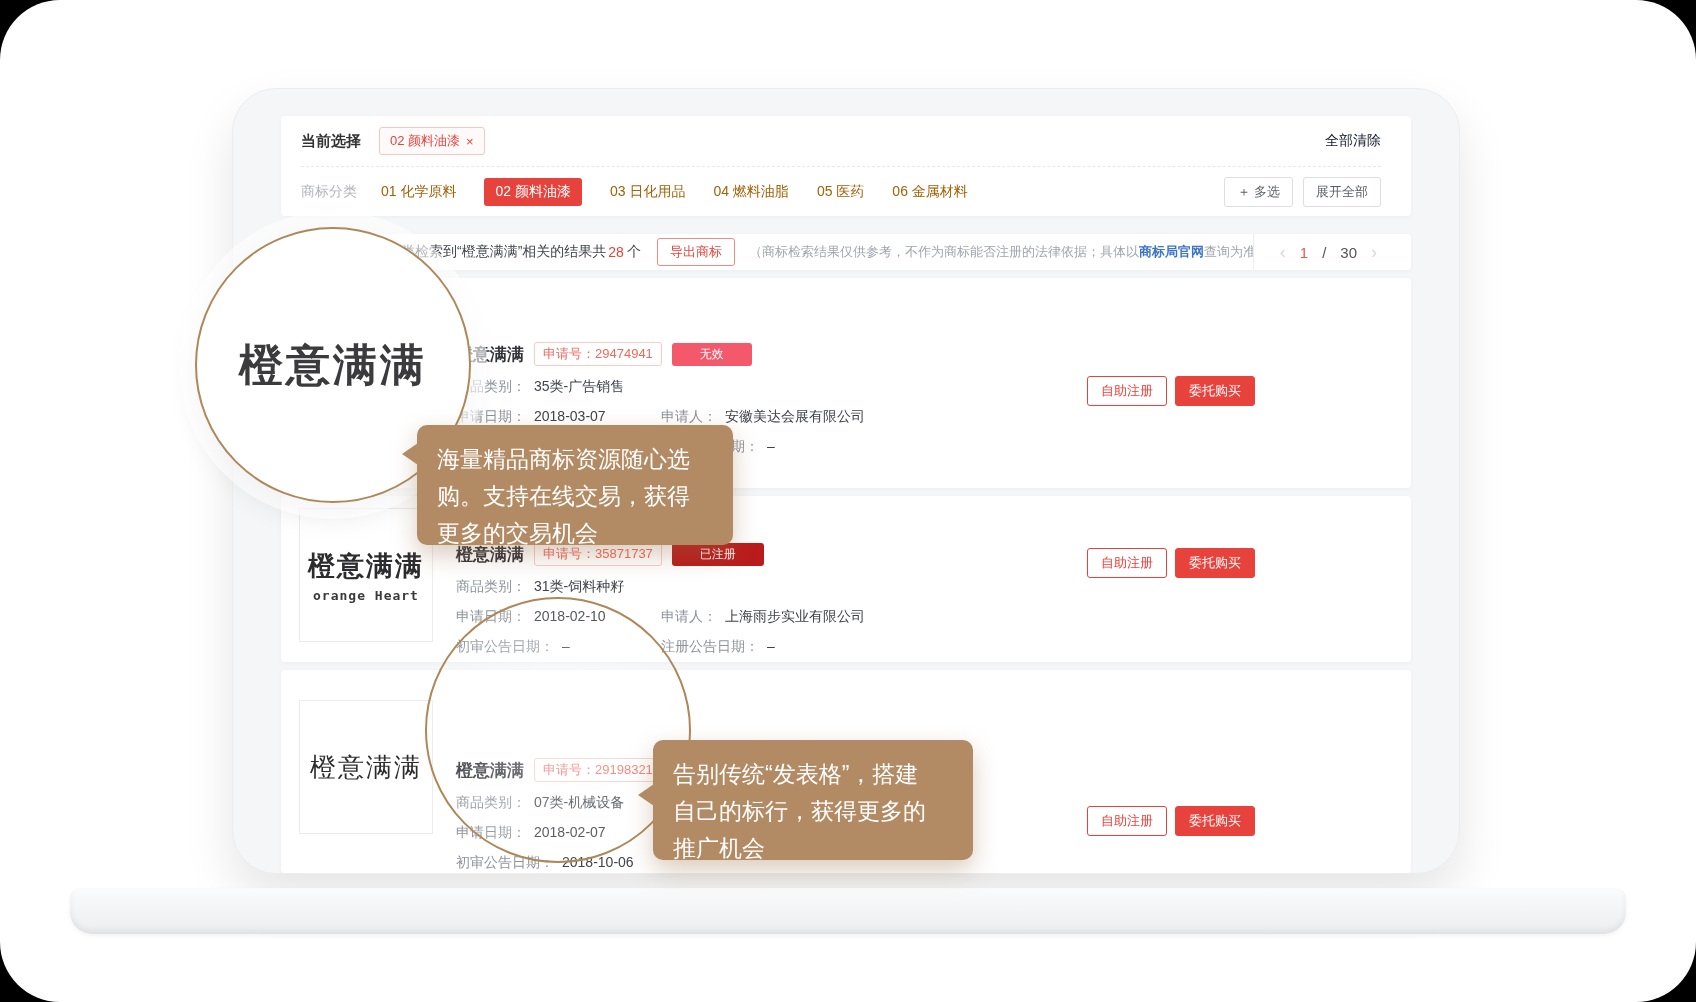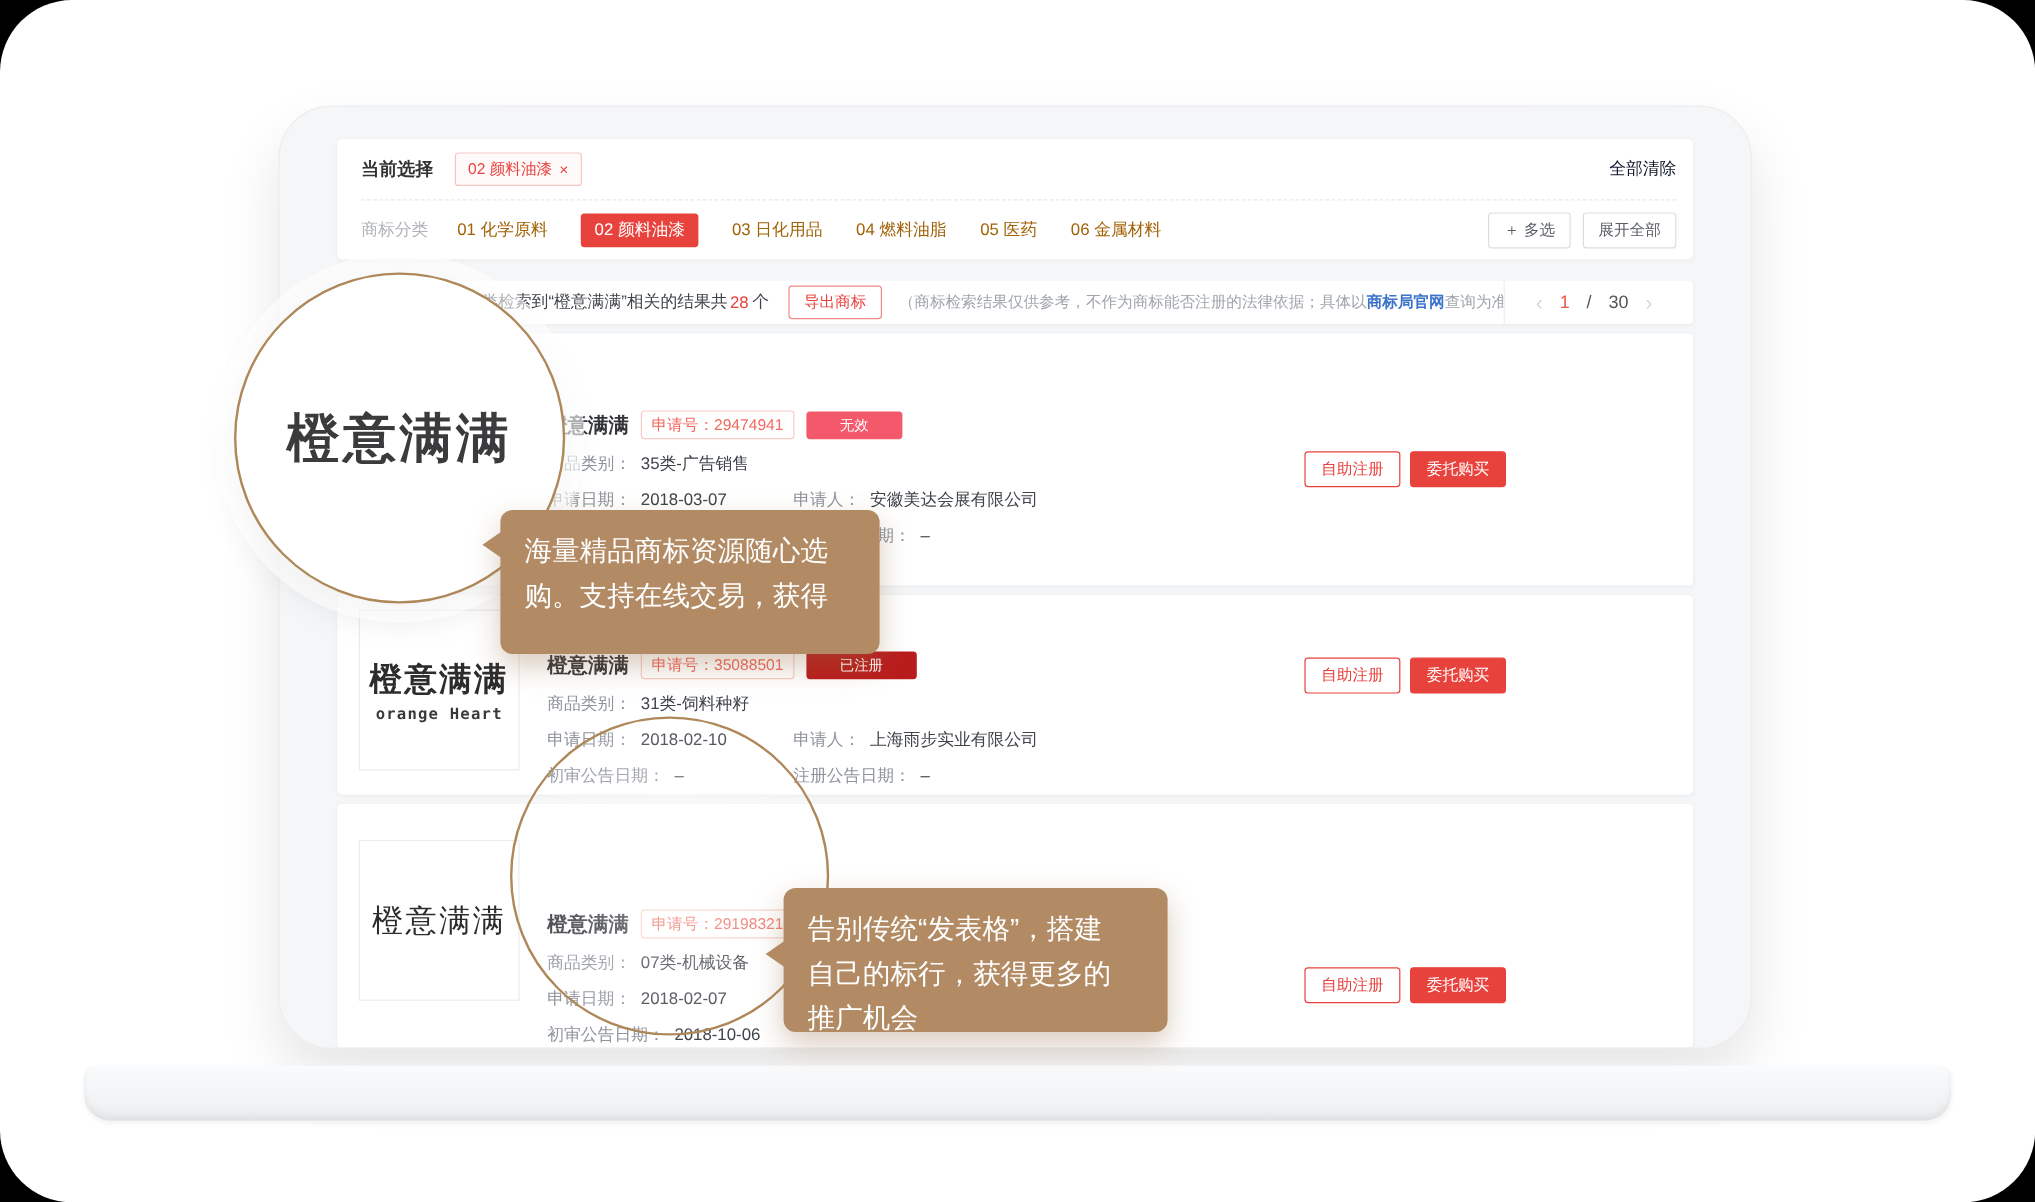--- a/index.html
+++ b/index.html
@@ -12,21 +12,21 @@
           border-radius:44px;border:1px solid #ededee;box-shadow:0 24px 50px rgba(0,0,0,.10);overflow:hidden;}
   .base{position:absolute;left:70px;top:888px;width:1556px;height:46px;
         background:linear-gradient(#fafbfc,#eceef0);border-radius:10px 10px 22px 22px;
         box-shadow:inset 0 -4px 6px rgba(0,0,0,.06),0 2px 4px rgba(0,0,0,.05);}
 
   .card{position:absolute;left:48px;width:1130px;background:#fff;border-radius:4px;
         box-shadow:0 1px 4px rgba(0,0,0,.04);}
 
   
   .filter-card{top:27px;height:100px;}
-  .filter-row{position:absolute;left:20px;right:14px;height:50px;display:flex;align-items:center;}
+  .filter-row{position:absolute;left:20px;right:30px;height:50px;display:flex;align-items:center;}
   .row-a{top:0;}
   .row-b{top:50px;border-top:1px dashed #e7e7e7;}
   .lbl-strong{font-size:15px;font-weight:bold;color:#333;margin-right:18px;}
   .lbl-gray{font-size:14px;color:#b0b3b9;margin-right:24px;}
   .sel-tag{display:inline-flex;align-items:center;gap:6px;border:1px solid #f6c6c1;background:#fffafa;
            color:#e8423d;font-size:13px;padding:4px 10px;border-radius:3px;cursor:pointer;}
   .sel-tag .x{font-size:13px;line-height:1;}
   .clear-all{margin-left:auto;color:#0f172a;font-size:14px;cursor:pointer;}
   .cats{display:flex;align-items:center;gap:28px;}
   .cat{font-size:14px;color:#a16207;cursor:pointer;white-space:nowrap;}
@@ -206,21 +206,21 @@
     </div>
 
     <div class="card row-card row2">
       <div class="mark-box">
         <span class="mark-main mark-serif">橙意满满</span>
         <span class="mark-sub">orange Heart</span>
       </div>
       <div class="row-content">
         <div class="name-line">
           <span class="tm-name">橙意满满</span>
-          <span class="appno">申请号：35088501</span>
+          <span class="appno">申请号：35871737</span>
           <span class="status registered">已注册</span>
         </div>
         <div class="d-line">
           <span class="d-col wide">
               <span class="d-lbl">商品类别：</span>
               <span class="d-val">31类-饲料种籽</span>
             </span>
         </div>
         <div class="d-line">
           <span class="d-col">
@@ -286,20 +286,21 @@
 
   <div class="magnifier mag1">
     <span class="mag1-text">橙意满满</span>
   </div>
   <div class="magnifier mag2"></div>
 
   <div class="tooltip tip1">
     <span class="arrow"></span>
     <div class="tl">海量精品商标资源随心选</div>
     <div class="tl">购。支持在线交易，获得</div>
+    <div class="tl">更多的交易机会</div>
   </div>
   <div class="tooltip tip2">
     <span class="arrow"></span>
     <div class="tl">告别传统“发表格”，搭建</div>
     <div class="tl">自己的标行，获得更多的</div>
     <div class="tl">推广机会</div>
   </div>
 
   <div class="base"></div>
 </div>

